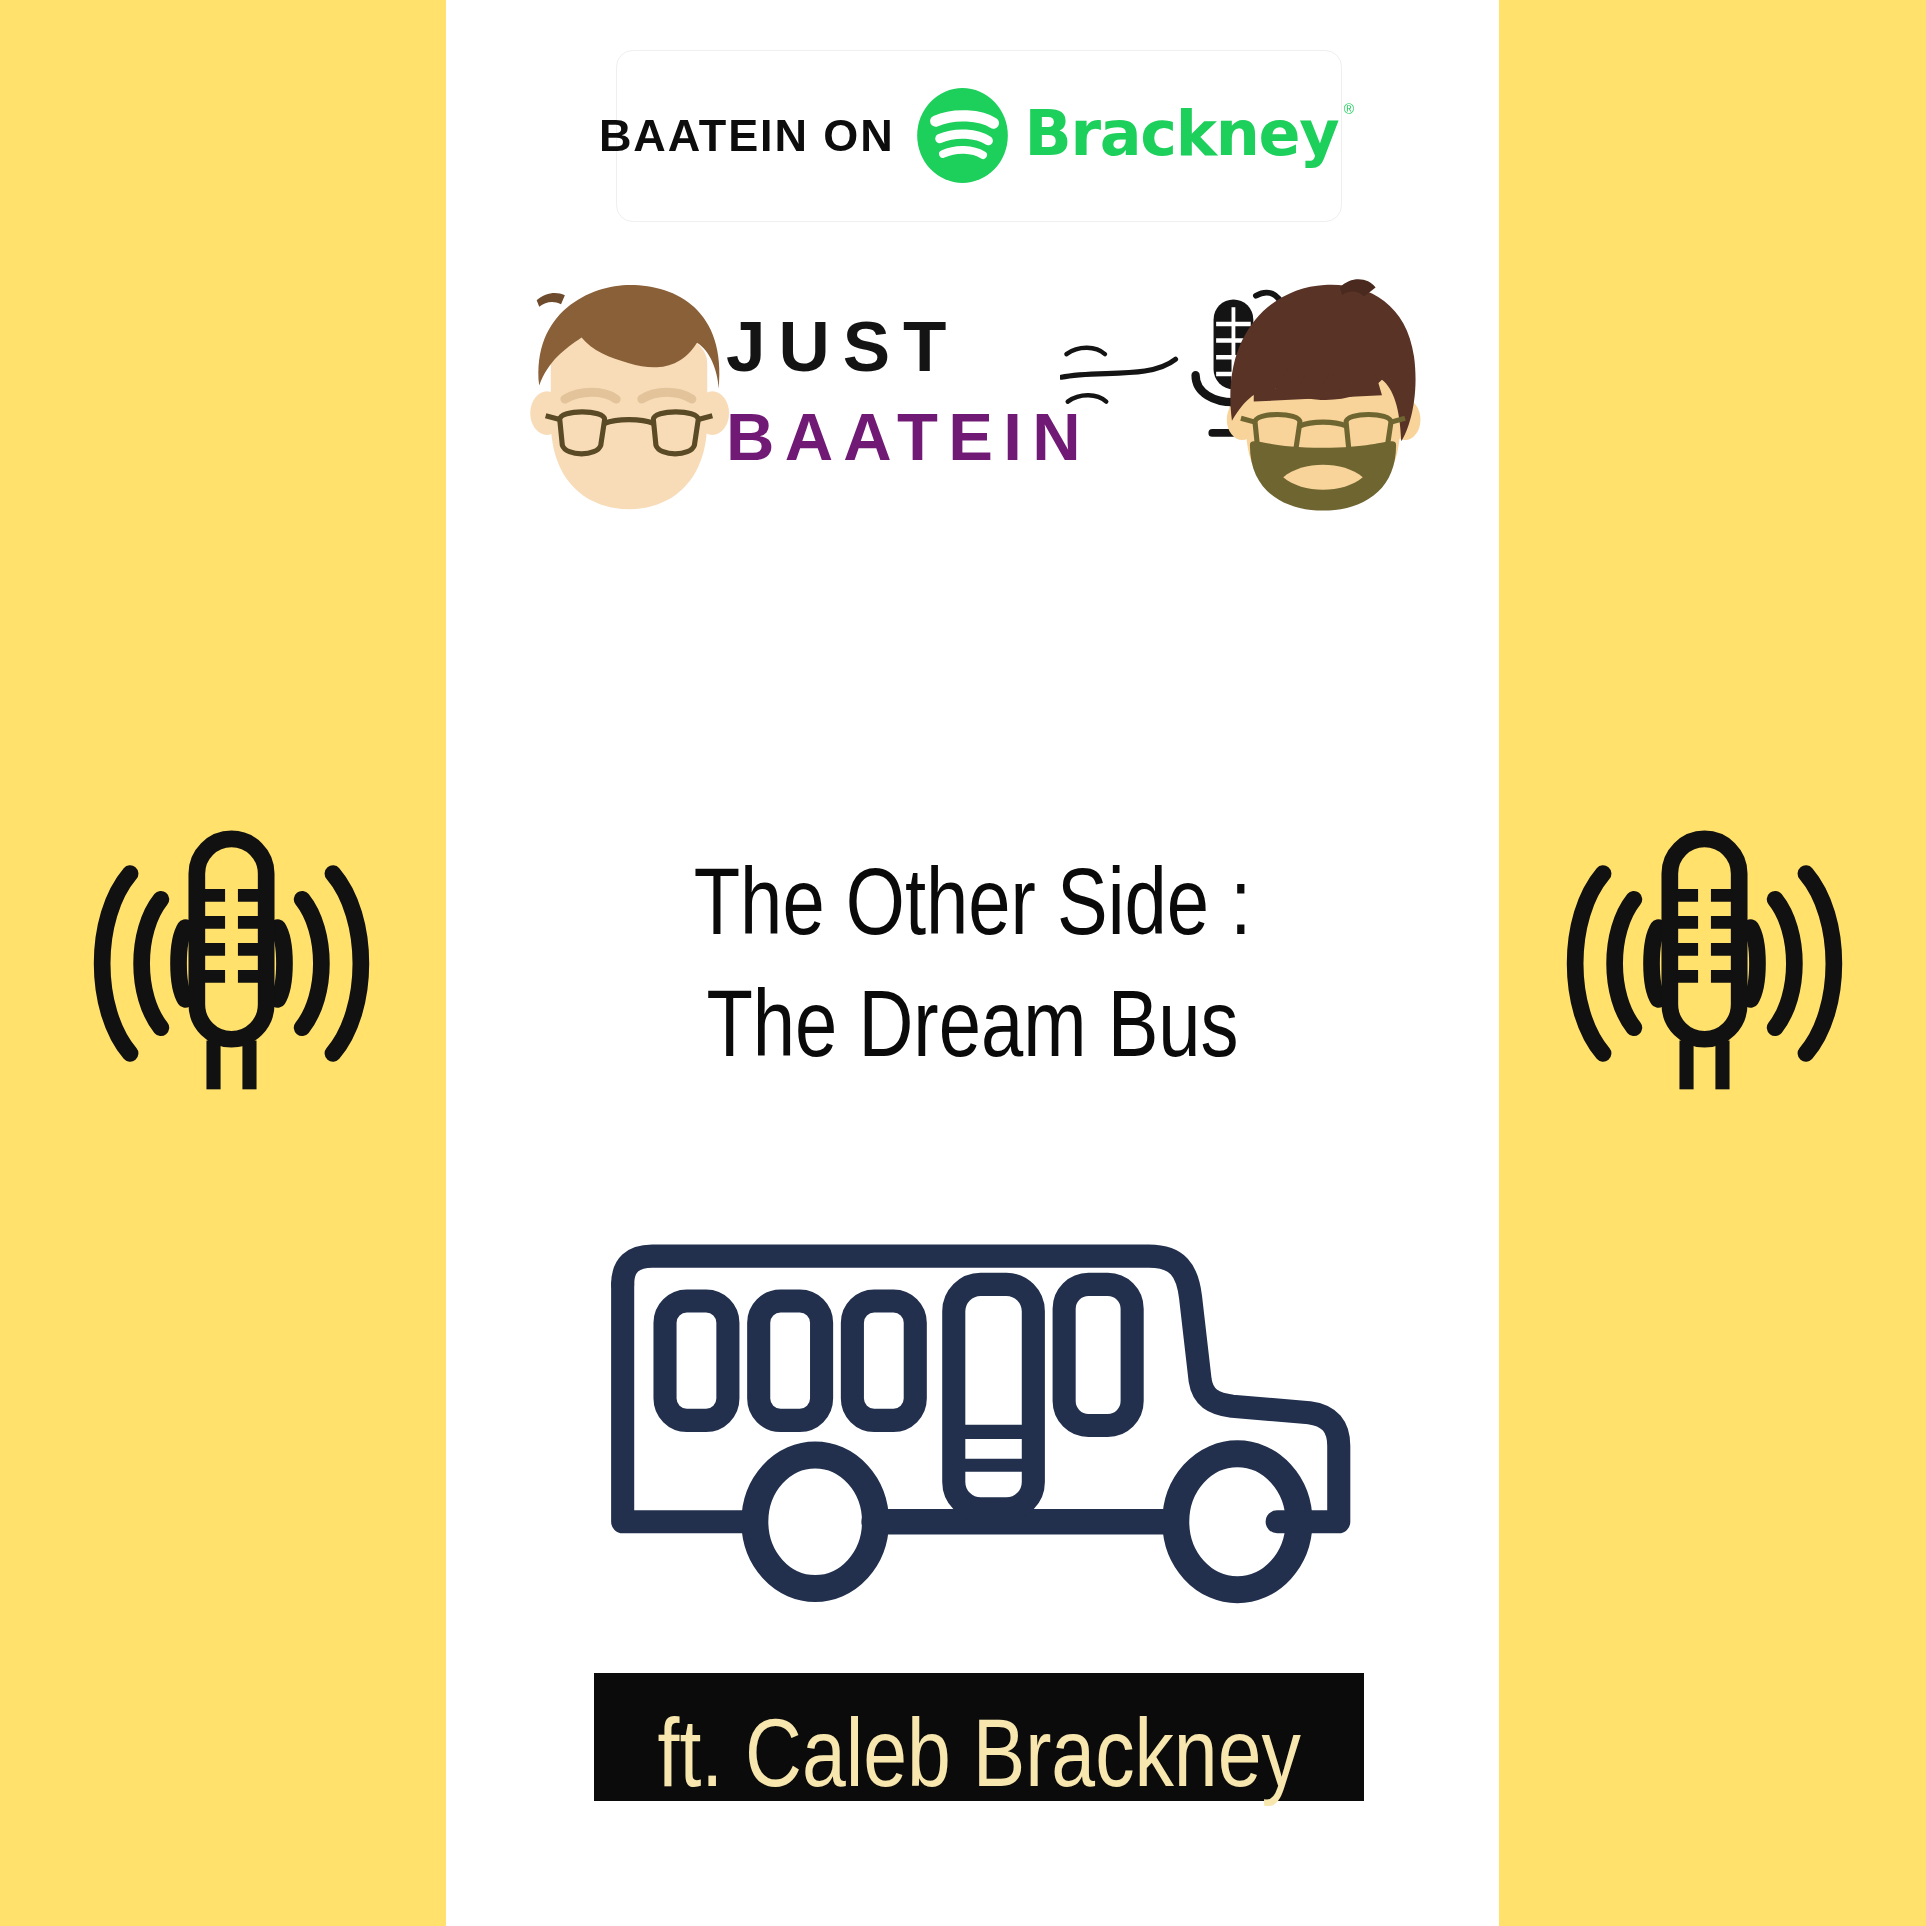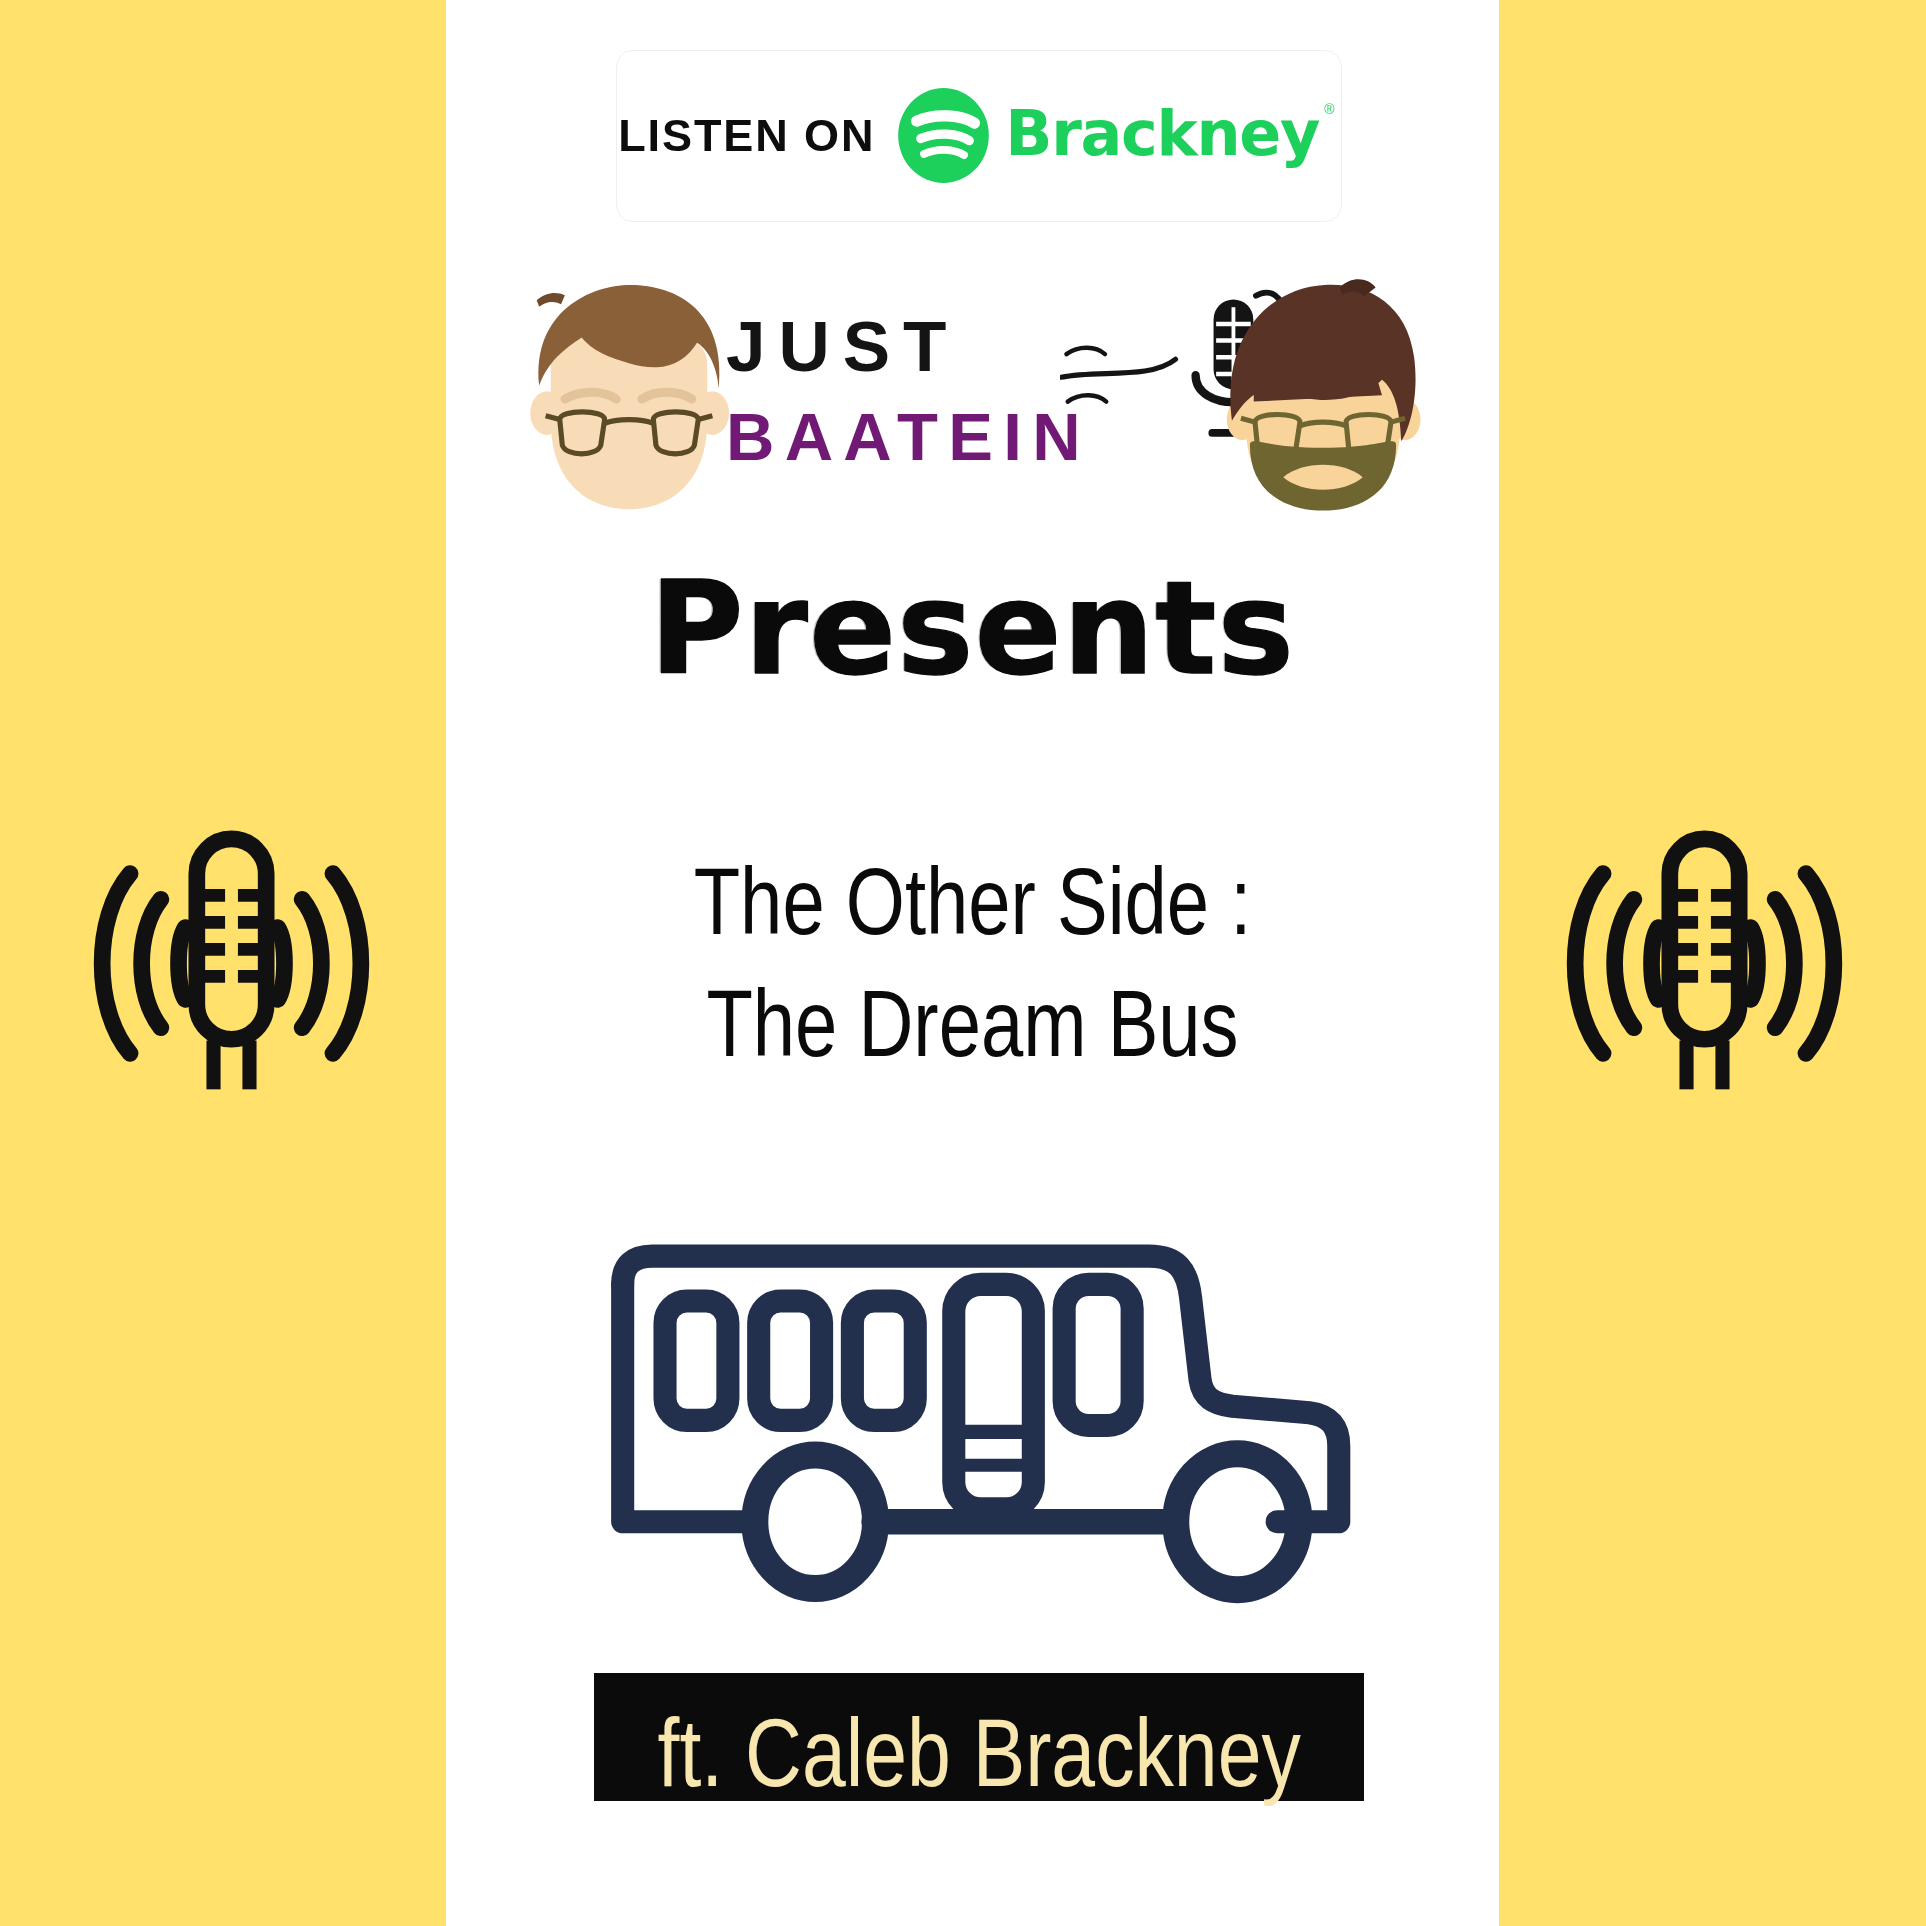--- a/index.html
+++ b/index.html
@@ -212,21 +212,21 @@
   #side-mic-right { left: 1544px; }
 </style>
 </head>
 <body>
 
 <div id="cover">
 
   <div id="panel"></div>
 
   <div id="spotify-badge">
-    <span id="listen-on-text">LISTEN ON</span>
+    <span id="listen-on-text">BAATEIN ON</span>
 
     <span class="spotify-lockup">
       <span>
         <svg width="103" height="103" viewBox="0 0 100 100" aria-hidden="true">
           <ellipse cx="50" cy="50" rx="44" ry="46" fill="#1DCF5B"></ellipse>
           <path d="M24 36 C42 28 68 30 80 38" stroke="#ffffff" stroke-width="11" stroke-linecap="round" fill="none"></path>
           <path d="M28 53 C44 46 64 48 75 55" stroke="#ffffff" stroke-width="9" stroke-linecap="round" fill="none"></path>
           <path d="M31 68 C44 62 60 63 70 69" stroke="#ffffff" stroke-width="7.5" stroke-linecap="round" fill="none"></path>
         </svg>
       </span>
@@ -324,21 +324,20 @@
         </g>
 
         <path d="M56 268 C56 252 78 272 170 272 C262 272 284 252 284 268
                  C284 340 230 370 170 370 C110 370 56 340 56 268 Z" fill="#6E6530"></path>
 
         <path d="M108 318 C138 292 202 292 232 318 C202 344 138 344 108 318 Z" fill="#F8D49A"></path>
       </svg>
     </div>
   </div>
 
-  <div id="presents">Presents</div>
 
   <div id="episode-title">The Other Side :
 The Dream Bus</div>
 
   <div id="bus-illustration">
     <svg width="770" height="411" viewBox="0 0 1200 640" aria-hidden="true">
       <g fill="none" stroke="#22304E" stroke-width="36" stroke-linecap="round" stroke-linejoin="round">
 
         <path d="M40 100
                  C40 70 56 56 86 56

